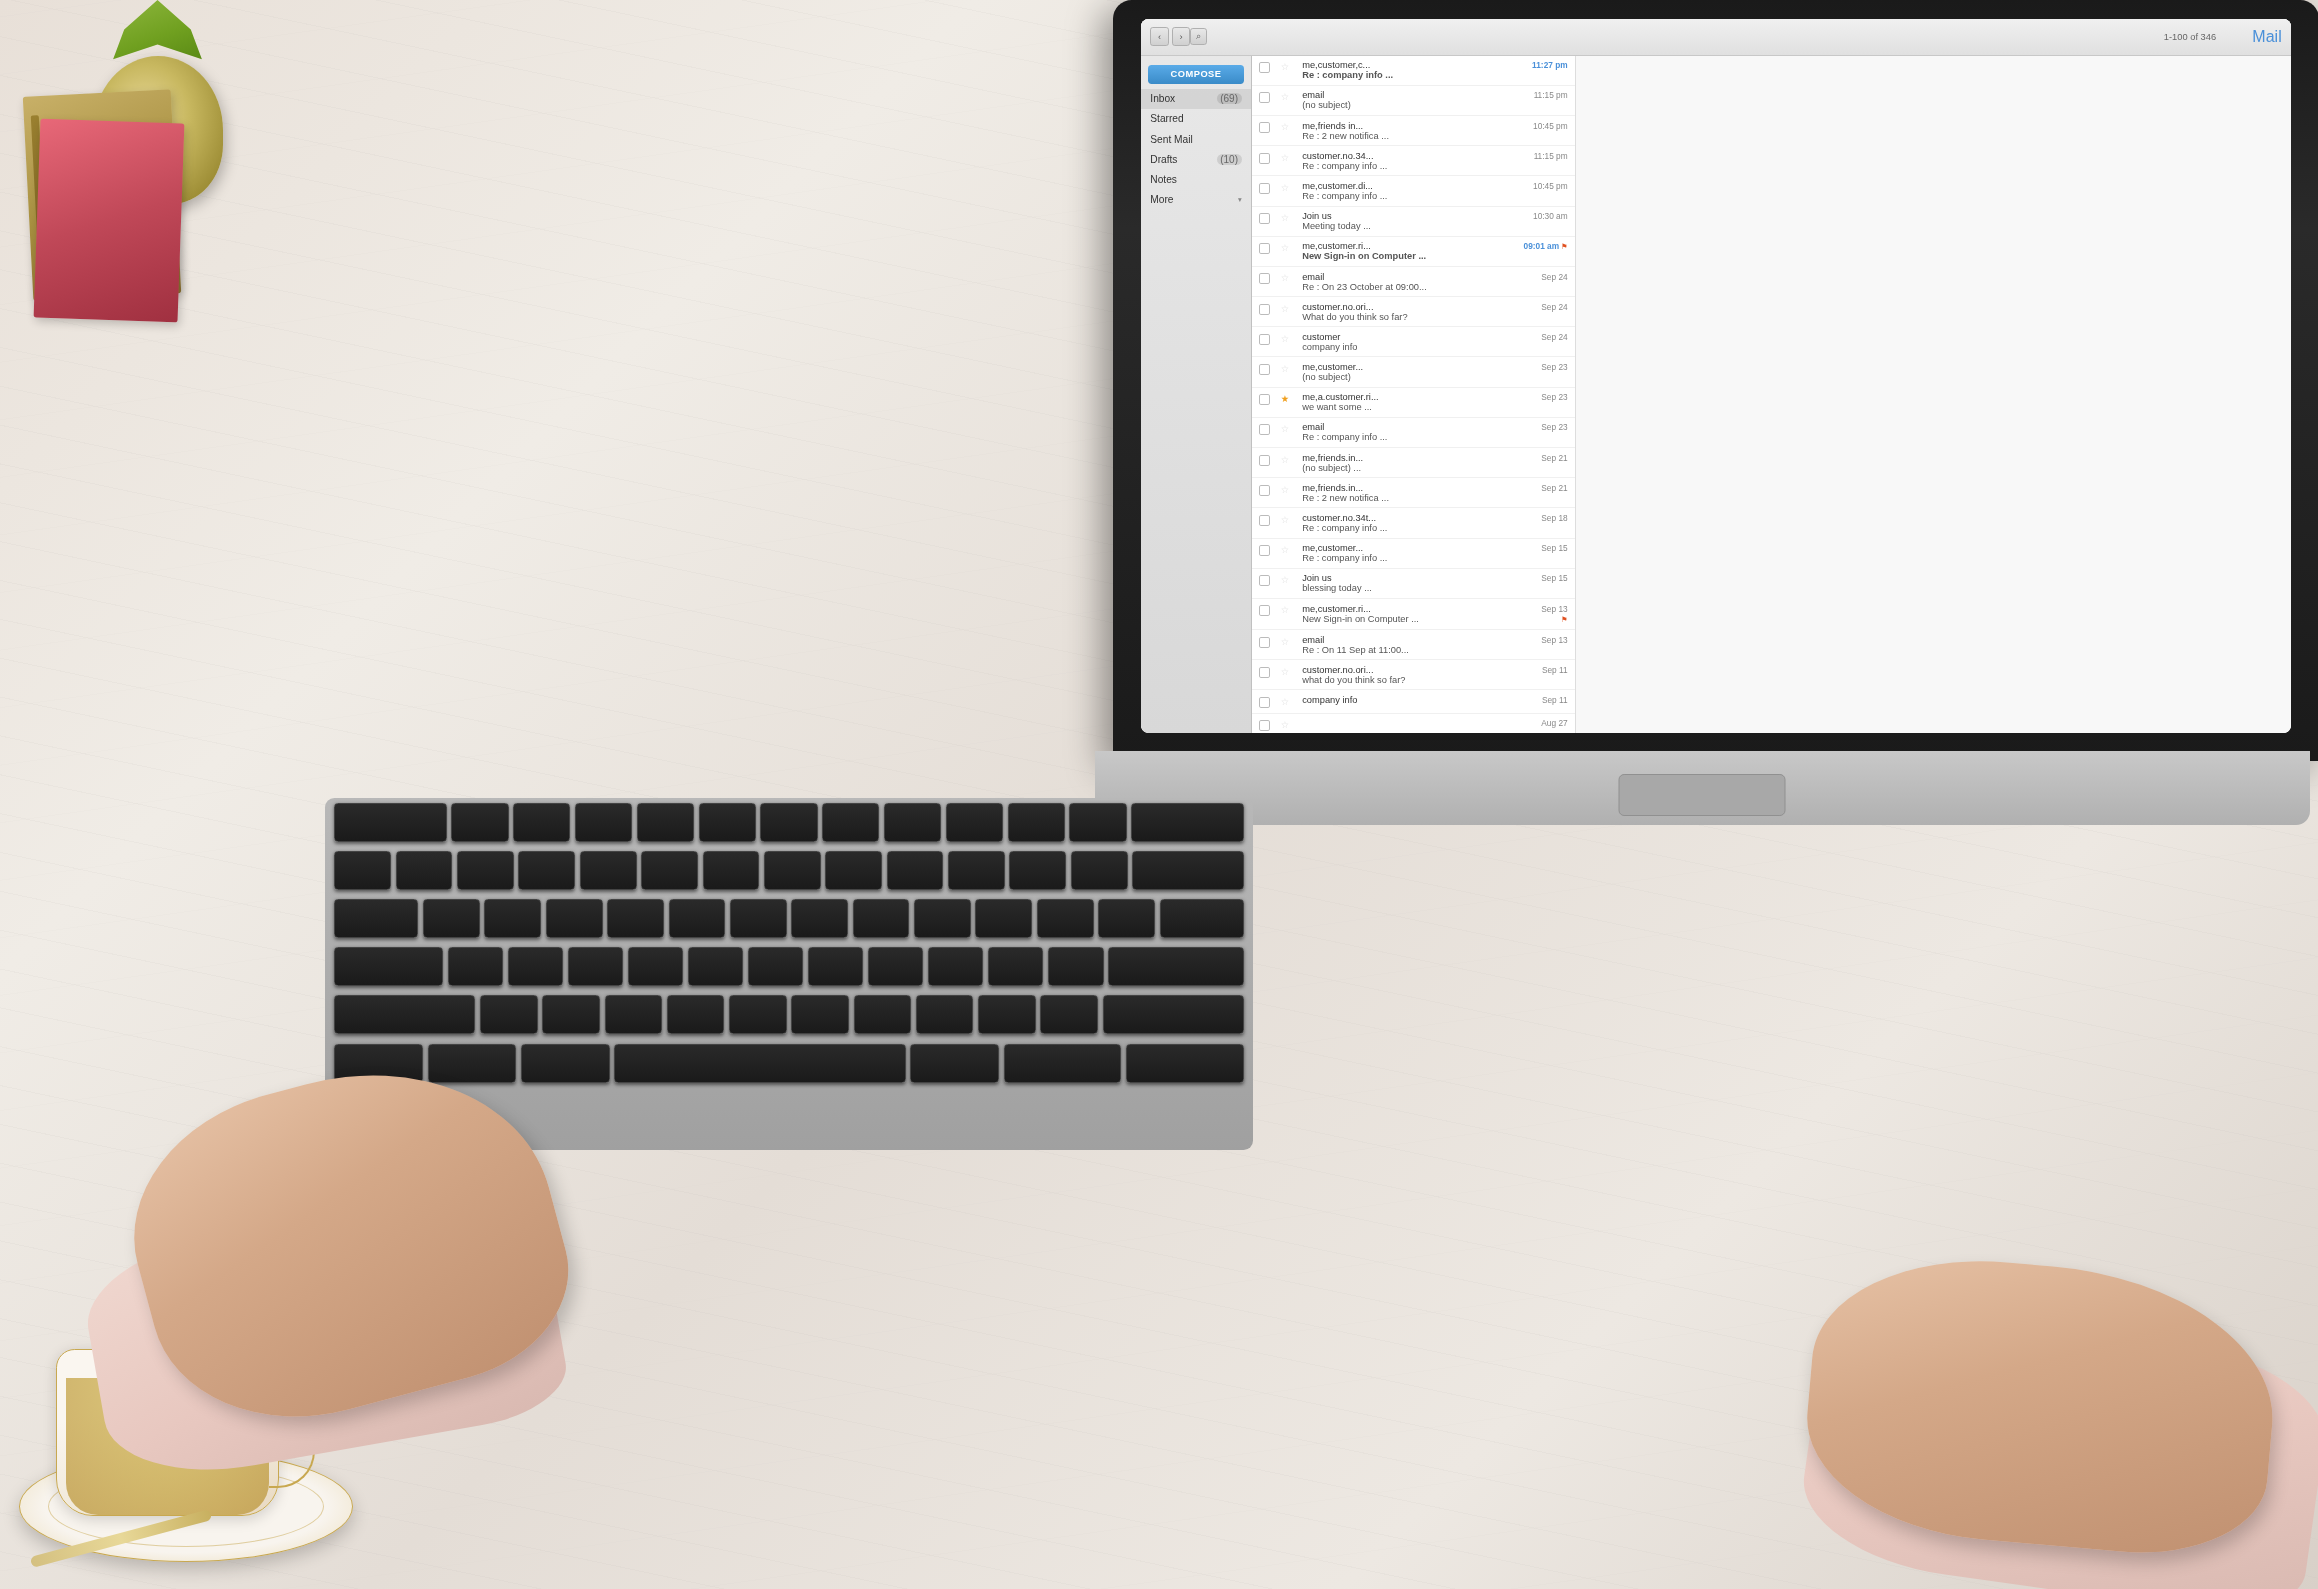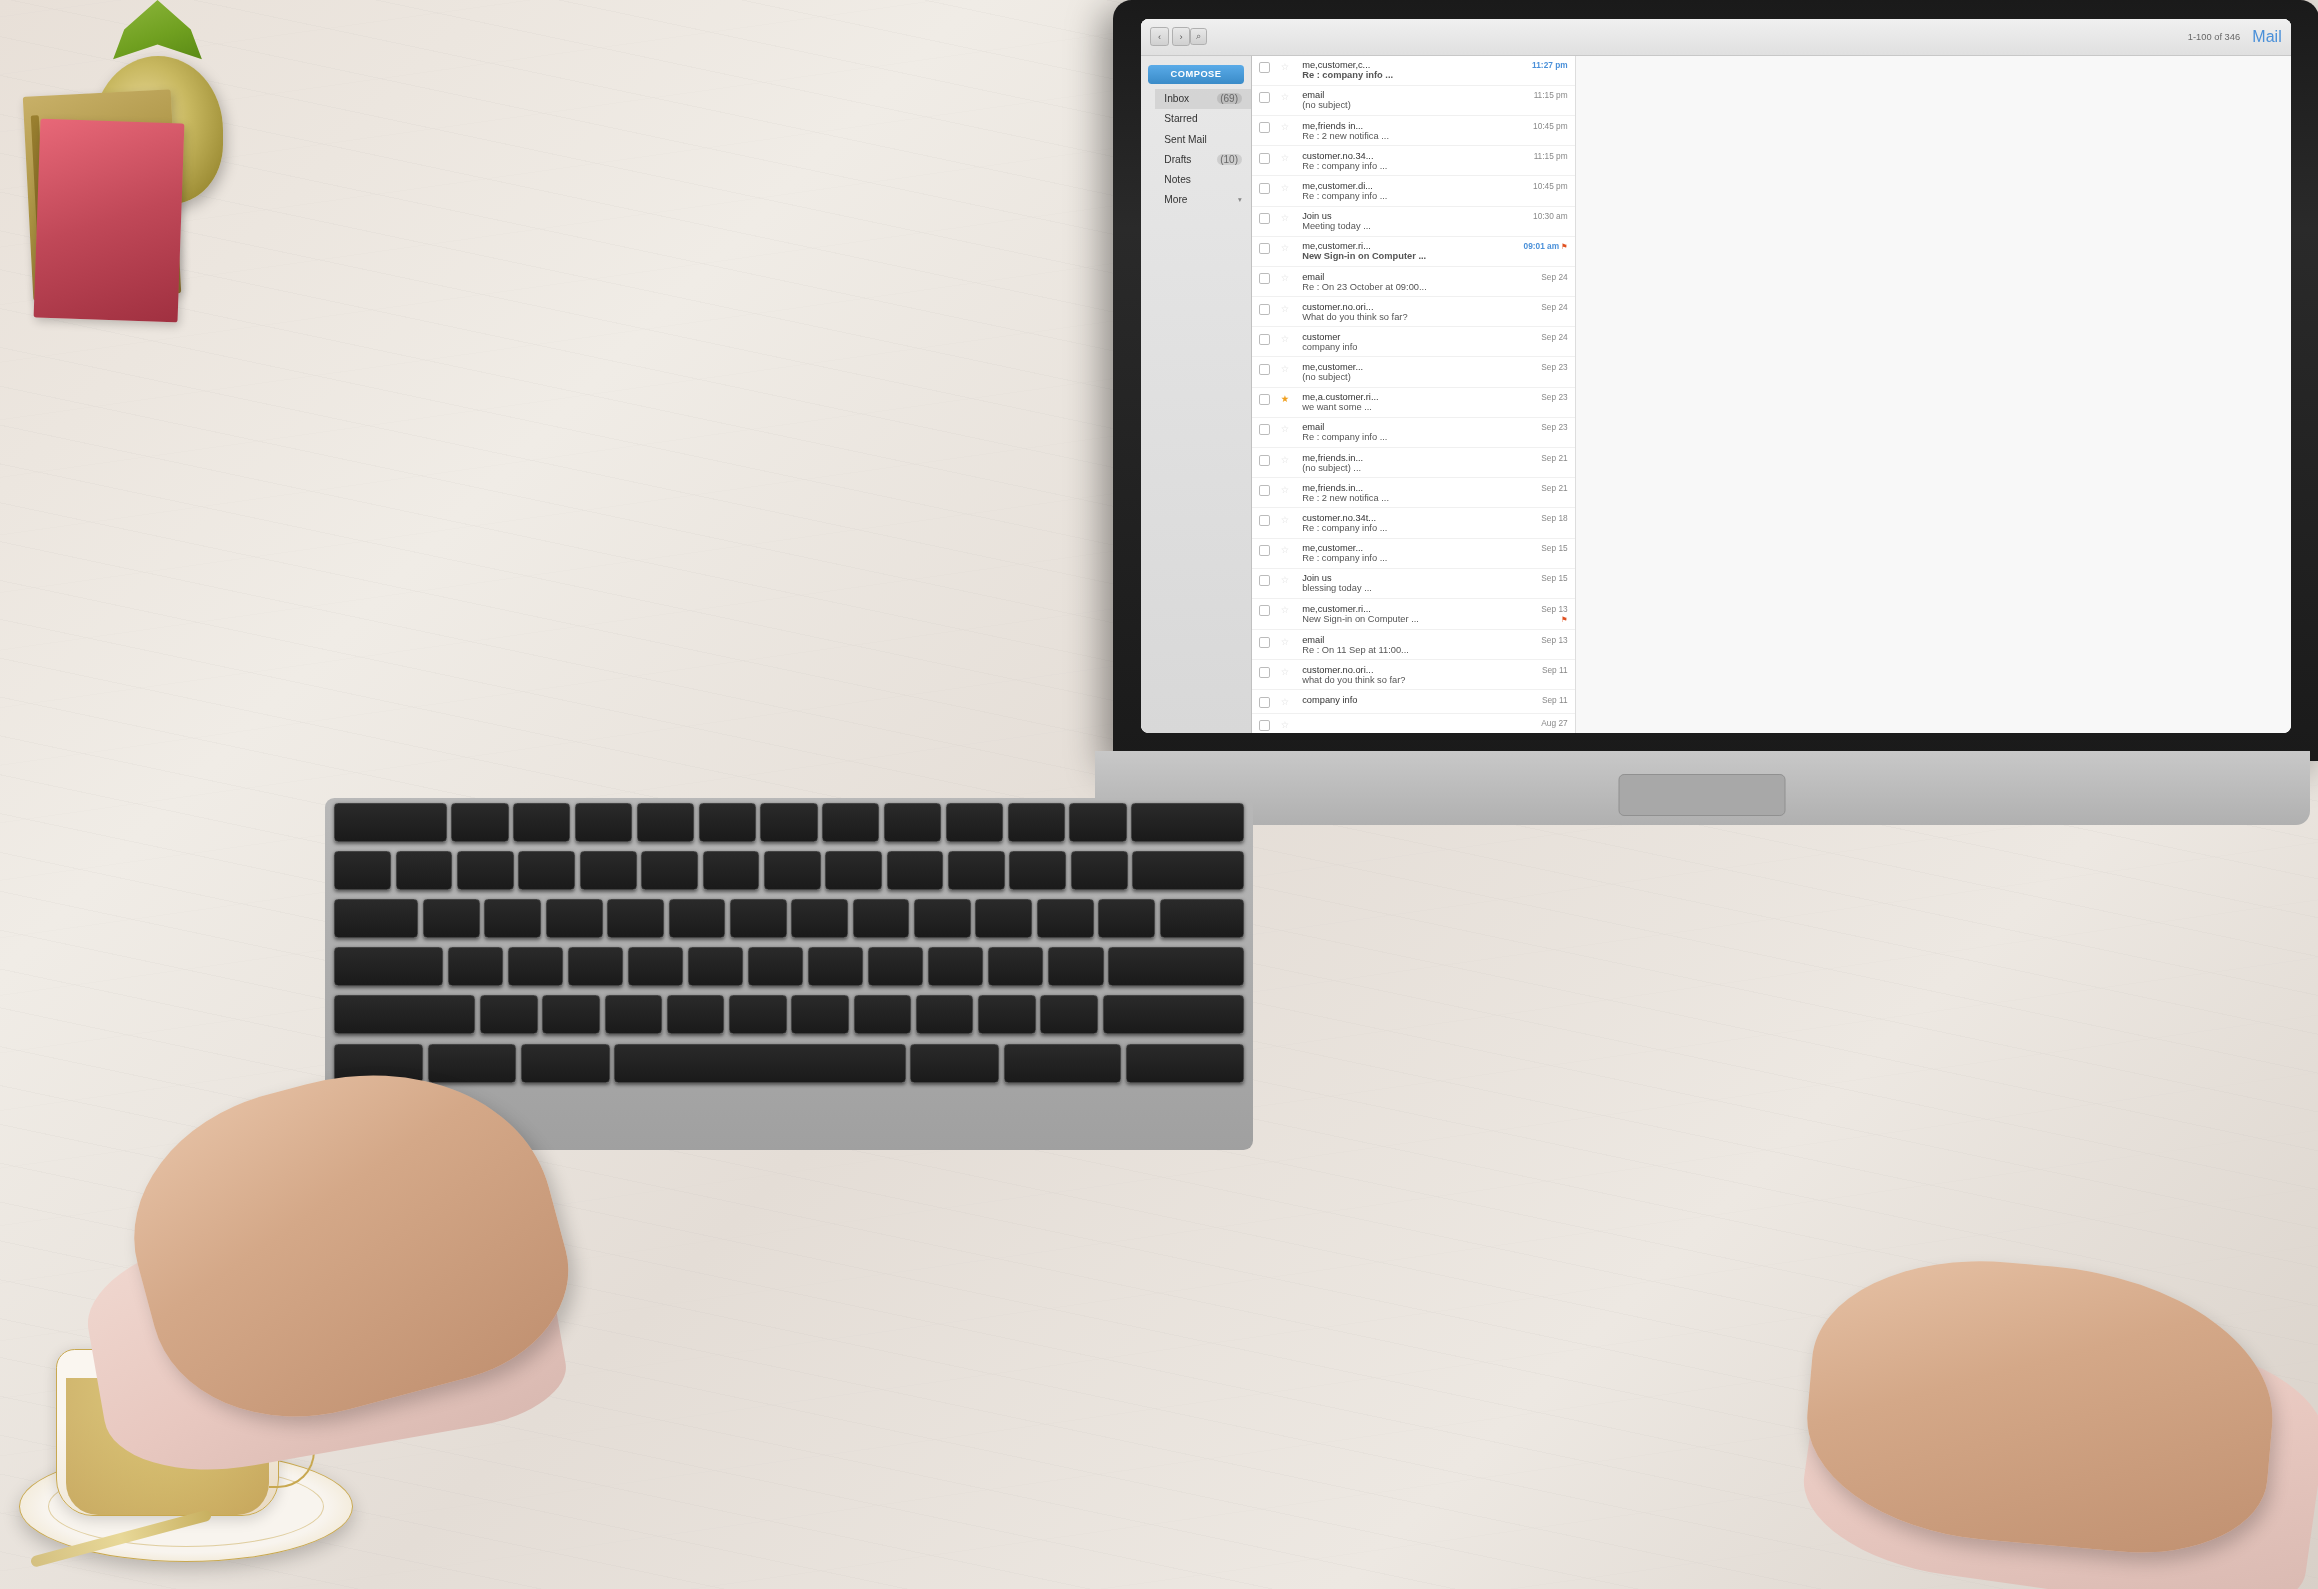--- a/index.html
+++ b/index.html
@@ -360,21 +360,21 @@
       border-bottom: 0.9px solid #c8c8c8;
       display: flex;
       align-items: center;
       padding: 0 9.3px;
     }
 
     .toolbar-count {
       font-size: 9.3px;
       color: #666;
       margin-left: auto;
-      margin-right: 3px;
+      margin-right: 27px;
     }
 
     .mail-label {
       font-size: 16px;
       font-weight: 400;
       color: #4a90d9;
       margin-left: 9.3px;
     }
 
     .nav-arrows {
@@ -438,21 +438,20 @@
     }
 
     .sidebar-item {
       padding: 4.6px 9.3px;
       font-size: 10.2px;
       color: #333;
       cursor: pointer;
       display: flex;
       align-items: center;
       justify-content: space-between;
-      margin-left: 14px;
     }
 
     .sidebar-item.active {
       background: rgba(0,0,0,0.08);
     }
 
     .sidebar-item-name {
       font-weight: 500;
     }
 

